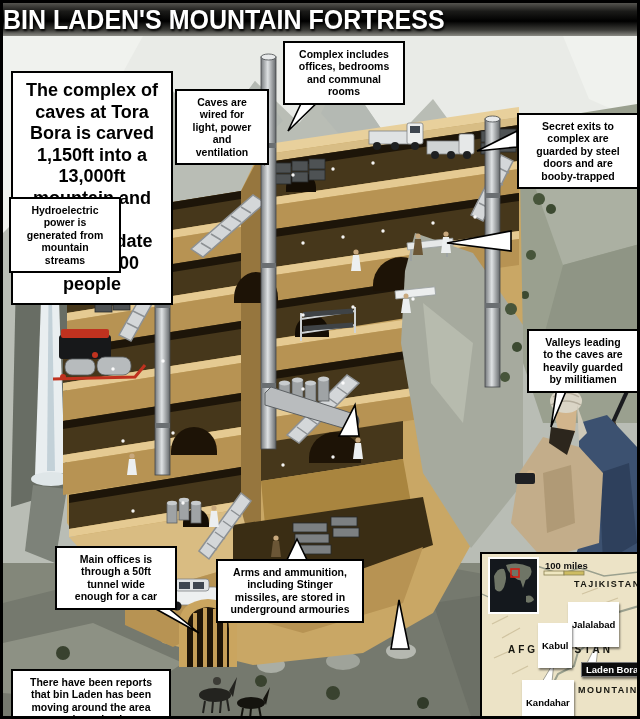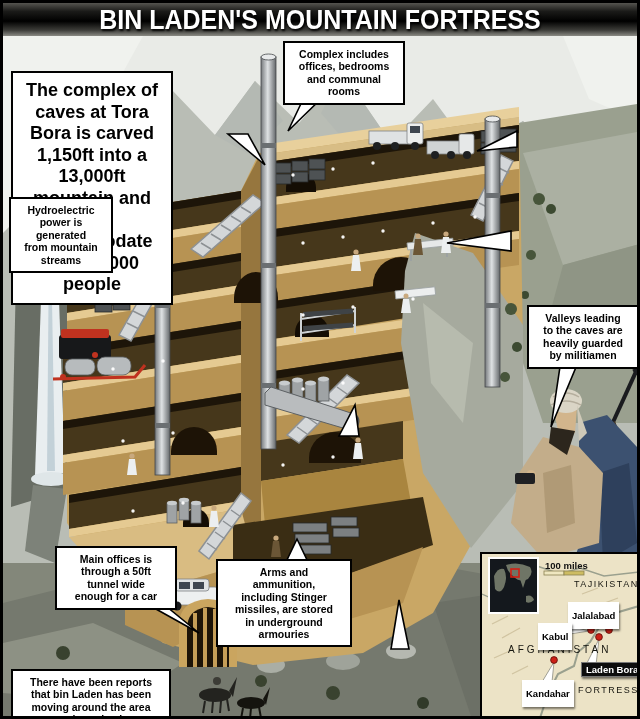--- a/index.html
+++ b/index.html
@@ -1,36 +1,36 @@
 <!DOCTYPE html>
 <html><head>
 <meta charset="utf-8">
 <style>
   *{margin:0;padding:0;box-sizing:border-box}
   html,body{width:640px;height:719px}
   body{font-family:"Liberation Sans",sans-serif;background:#fff}
   .page{position:relative;width:640px;height:719px;overflow:hidden;border:3px solid #000;background:#c7cac4}
   .titlebar{position:absolute;top:0;left:0;width:100%;height:33px;z-index:5;
     background:linear-gradient(180deg,#55544f 0%,#1b1b19 25%,#000 55%,#3c3c38 82%,#8a8a84 100%);
-    display:flex;align-items:center;justify-content:center}
+    display:flex;align-items:center;}
   .titlebar h1{color:#fff;font-size:25px;font-weight:800;letter-spacing:0;transform:scaleY(1.08);
     text-shadow:1px 2px 2px rgba(0,0,0,.9);white-space:nowrap}
   svg.scene{position:absolute;top:0;left:0;z-index:1}
   svg.tails{position:absolute;top:0;left:0;z-index:3;pointer-events:none}
   .co{position:absolute;background:#fff;border:2px solid #000;color:#000;font-weight:bold;
     font-size:10.5px;line-height:1.18;text-align:center;padding:5px 12px;z-index:4}
   .co.big{font-size:18px;line-height:1.2;padding:7px 5px}
   .map{position:absolute;left:477px;top:549px;width:166px;height:168px;border:2px solid #000;
     background:#ece3c6;z-index:6}
   .map svg{position:absolute;top:0;left:0}
   .mlabel{position:absolute;background:#fff;color:#000;font-weight:bold;font-size:9.5px;
-    padding:8px 4px;box-shadow:1px 2px 2px rgba(0,0,0,.5);white-space:nowrap;z-index:3}
+    padding:17px 4px;box-shadow:1px 2px 2px rgba(0,0,0,.5);white-space:nowrap;z-index:3}
   .mhigh{position:absolute;background:#0d0d0d;color:#fff;border:1px solid #777;font-weight:bold;
     font-size:9.5px;padding:1px 4px;box-shadow:1px 2px 2px rgba(0,0,0,.5);white-space:nowrap;z-index:3}
-  .mcountry{position:absolute;font-weight:normal;color:#15150f;white-space:nowrap;z-index:2;font-size:9px;letter-spacing:1.5px}
+  .mcountry{position:absolute;font-weight:bold;color:#15150f;white-space:nowrap;z-index:2;font-size:9px;letter-spacing:1.5px}
   .mcountry.wide{letter-spacing:3px;font-size:10px}
   .mscale{position:absolute;left:63px;top:6px;font-size:9.5px;font-weight:bold;color:#111;z-index:2}
 </style>
 </head>
 <body>
 
 <div class="page">
 
   <svg class="scene" width="640" height="719" viewBox="0 0 640 719">
     <defs>
@@ -372,25 +372,27 @@
       <path d="M283,559 L305,559 L294,536 Z"></path>
       <path d="M388,646 L406,646 L396,597 Z"></path>
     </g>
   </svg>
 
   <header class="titlebar">
     <h1>BIN LADEN'S MOUNTAIN FORTRESS</h1>
   </header>
 
   <div class="co big" style="left:8px;top:68px;width:162px">The complex of caves at Tora Bora is carved 1,150ft into a 13,000ft mountain and can accommodate up to 1,000 people</div>
+  <div class="co" style="left:172px;top:86px;width:94px">Caves are wired for light, power and ventilation</div>
   <div class="co" style="left:280px;top:38px;width:122px">Complex includes offices, bedrooms and communal rooms</div>
-  <div class="co" style="left:6px;top:194px;width:104px">Hydroelectric power is generated from mountain streams</div>
-  <div class="co" style="left:524px;top:302px;width:112px">Valleys leading to the caves are heavily guarded by militiamen</div>
+  <div class="co" style="left:514px;top:110px;width:122px">Secret exits to complex are guarded by steel doors and are booby-trapped</div>
+  <div class="co" style="left:6px;top:194px;width:112px">Hydroelectric power is generated from mountain streams</div>
+  <div class="co" style="left:524px;top:326px;width:112px">Valleys leading to the caves are heavily guarded by militiamen</div>
   <div class="co" style="left:52px;top:543px;width:122px">Main offices is through a 50ft tunnel wide enough for a car</div>
-  <div class="co" style="left:213px;top:556px;width:136px">Arms and ammunition, including Stinger missiles, are stored in underground armouries</div>
+  <div class="co" style="left:213px;top:556px;width:148px">Arms and ammunition, including Stinger missiles, are stored in underground armouries</div>
   <div class="co" style="left:8px;top:666px;width:160px">There have been reports that bin Laden has been moving around the area on horseback</div>
 
   <div class="map">
     <svg width="157" height="164" viewBox="0 0 157 164">
       <g fill="none" stroke="#9aa08e">
         <path d="M55,12 L78,20 L98,14 L122,22 L157,18" stroke-width="1.5"></path>
         <path d="M157,52 L130,60 L118,72 L108,88 L96,98 L92,112 L76,120 L66,140 L58,164" stroke-width="2"></path>
         <path d="M0,40 L18,48 L30,44 L44,52 L55,12" stroke-width="1.2"></path>
       </g>
       <g stroke="#cdc09c" stroke-width="1.2" fill="none" opacity="0.9">
@@ -419,20 +421,20 @@
       <g fill="#cc2016" stroke="#5a0d08" stroke-width="0.8">
         <circle cx="109" cy="76" r="3.4"></circle>
         <circle cx="127" cy="76" r="3.4"></circle>
         <circle cx="117" cy="83" r="3.4"></circle>
         <circle cx="72" cy="106" r="3.4"></circle>
       </g>
     </svg>
     <span class="mscale">100 miles</span>
     <span class="mcountry" style="left:92px;top:25px">TAJIKISTAN</span>
     <span class="mcountry wide" style="left:26px;top:90px">AFGHANISTAN</span>
-    <span class="mcountry" style="left:96px;top:131px">FORTRESS</span>
+    <span class="mcountry" style="left:96px;top:131px">MOUNTAIN</span>
     <span class="mlabel" style="left:86px;top:48px">Jalalabad</span>
     <span class="mlabel" style="left:56px;top:69px">Kabul</span>
     <span class="mlabel" style="left:40px;top:126px">Kandahar</span>
     <span class="mhigh" style="left:99px;top:108px">Laden Bora</span>
   </div>
 
 </div>
 
 </body></html>

